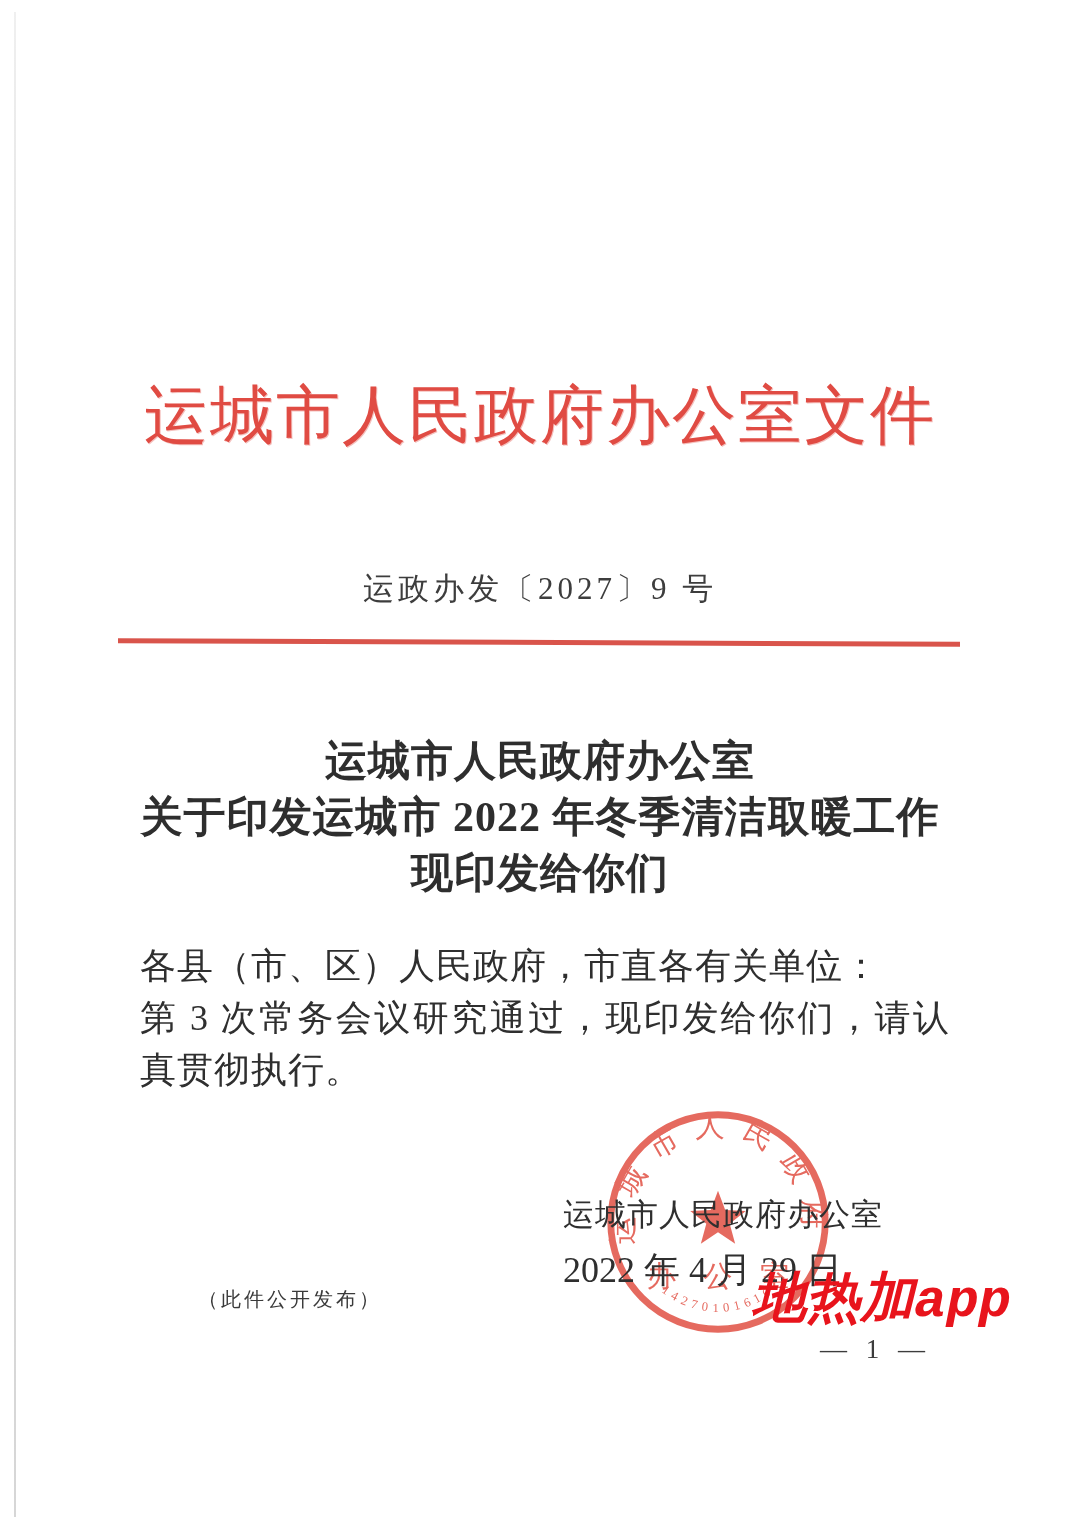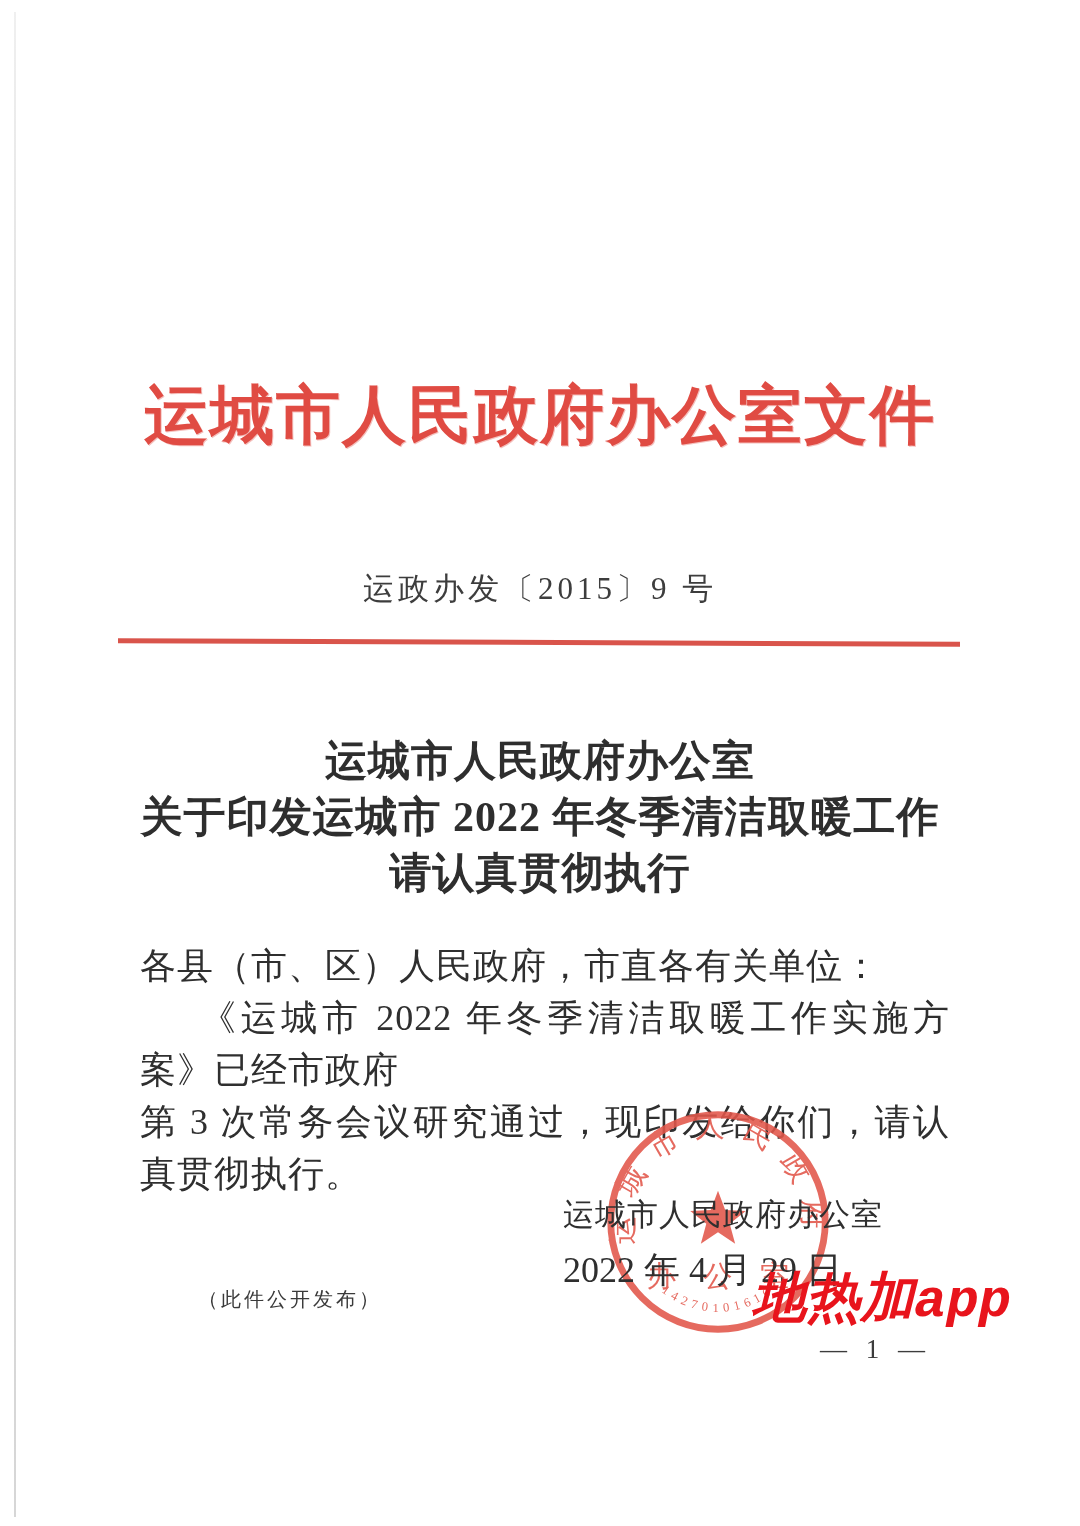--- a/index.html
+++ b/index.html
@@ -14,21 +14,21 @@
   }
   .scan-edge {
     position:absolute; left:14px; top:12px;
     width:2px; height:1505px;
     background:linear-gradient(180deg,#ededed 0%,#d7d7d7 30%,#cfcfcf 100%);
     opacity:.85;
   }
   .header-title {
     position:absolute; left:0; top:372px; width:100%;
     text-align:center;
-    font-size:64px; font-weight:bold;
+    font-size:64px; font-weight:normal;
     letter-spacing:2px;
     color:#e04b43;
     text-shadow:1px 1px 0 rgba(224,75,67,.35);
     white-space:nowrap;
   }
   .doc-number {
     position:absolute; left:0; top:568px; width:100%;
     text-align:center;
     font-size:31px; color:#3d3d3d;
     letter-spacing:4px;
@@ -96,33 +96,32 @@
 </style>
 </head>
 <body>
 
 <div class="page">
 
   <div class="scan-edge"></div>
 
   <div class="header-title">运城市人民政府办公室文件</div>
 
-  <div class="doc-number">运政办发〔2015〕9 号</div>
+  <div class="doc-number">运政办发〔2027〕9 号</div>
 
   <div class="red-rule"></div>
 
   <div class="notice-title">
     <div>运城市人民政府办公室</div>
     <div>关于印发运城市 2022 年冬季清洁取暖工作</div>
-    <div>请认真贯彻执行</div>
+    <div>现印发给你们</div>
   </div>
 
   <div class="body-block">
     <div>各县（市、区）人民政府，市直各有关单位：</div>
-    <div class="indent">《运城市 2022 年冬季清洁取暖工作实施方案》已经市政府</div>
     <div>第 3 次常务会议研究通过，现印发给你们，请认真贯彻执行。</div>
   </div>
 
   <div class="seal">
     <svg viewBox="0 0 240 240" width="234" height="234">
       <circle cx="120" cy="120" r="110" fill="none" stroke="#e2564a" stroke-width="7"></circle>
       <defs>
         <path id="sealArcTop" d="M 37.3 150.1 A 88 88 0 1 1 202.7 150.1" fill="none"></path>
         <path id="sealArcBottom" d="M 42 168.8 A 92 92 0 0 0 198 168.8" fill="none"></path>
       </defs>

